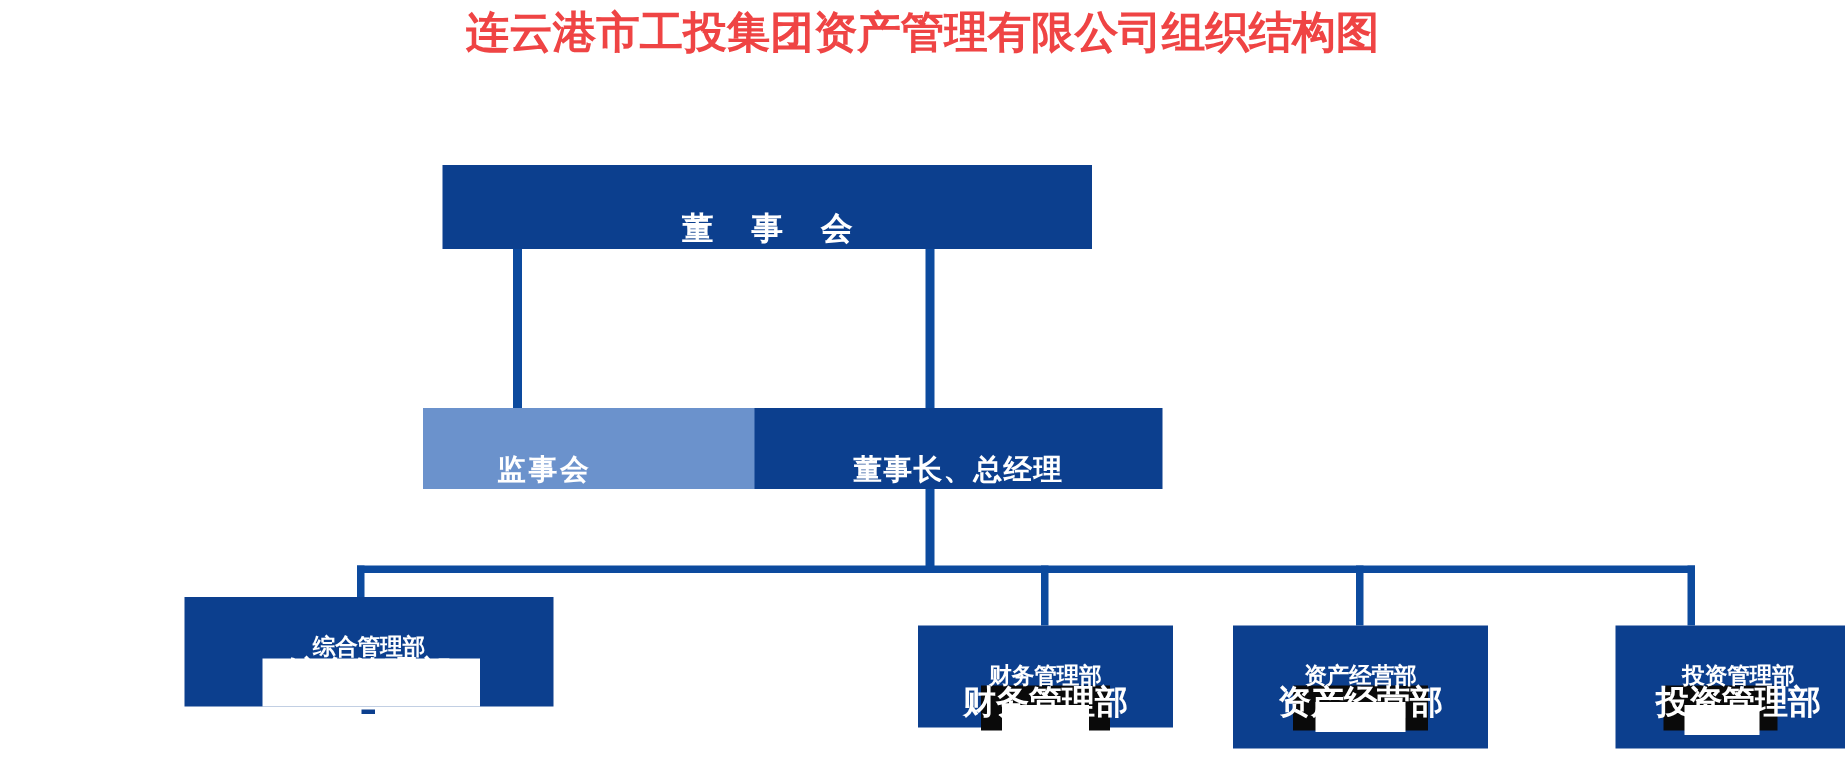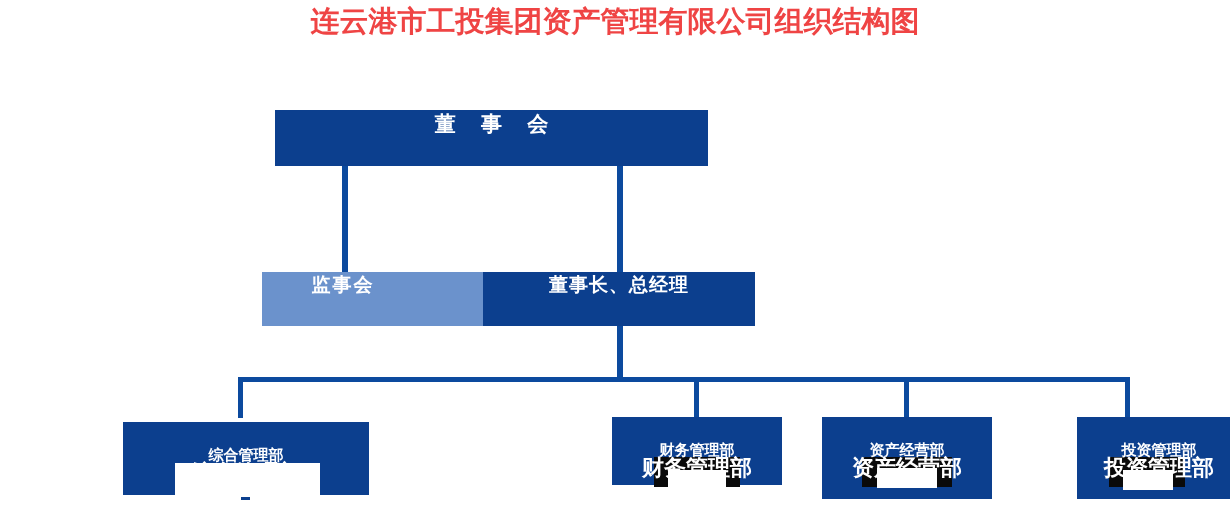--- a/index.html
+++ b/index.html
@@ -12,22 +12,22 @@
 
   .title{
     position:absolute;left:0;top:0;width:1230px;height:44px;
     display:flex;align-items:center;justify-content:center;
     font-size:29px;font-weight:bold;color:#ef4444;
     letter-spacing:0px;white-space:nowrap;
   }
 
   .node{
     position:absolute;box-sizing:border-box;
-    display:flex;align-items:flex-start;justify-content:center;
-    color:#ffffff;font-weight:bold;white-space:nowrap;
+    display:flex;align-items:flex-end;justify-content:center;
+    color:#ffffff;font-weight:bold;white-space:nowrap;margin-left:20px;
   }
   .node-board{
     left:275px;top:110px;width:433px;height:56px;
     background:#0C3F8E;font-size:21px;letter-spacing:9px;
     text-indent:9px;
   }
   .node-supervisors{
     left:262px;top:272px;width:160px;height:54px;
     background:#6B92CC;font-size:19px;letter-spacing:2px;
     text-indent:2px;
@@ -37,21 +37,21 @@
     background:#6B92CC;
   }
   .node-chairman{
     left:483px;top:272px;width:272px;height:54px;
     background:#0C3F8E;font-size:19px;letter-spacing:1px;
   }
 
   .dept{
     position:absolute;box-sizing:border-box;background:#0C3F8E;
   }
-  .dept-1{left:123px;top:422px;width:246px;height:73px;}
+  .dept-1{left:123px;top:398px;width:246px;height:73px;}
   .dept-2{left:612px;top:417px;width:170px;height:68px;}
   .dept-3{left:822px;top:417px;width:170px;height:82px;}
   .dept-4{left:1077px;top:417px;width:164px;height:82px;}
 
   
   .dept-label-a{
     position:absolute;left:0;width:100%;top:24px;
     text-align:center;color:#ffffff;font-weight:bold;
     font-size:15px;white-space:nowrap;z-index:3;
   }

